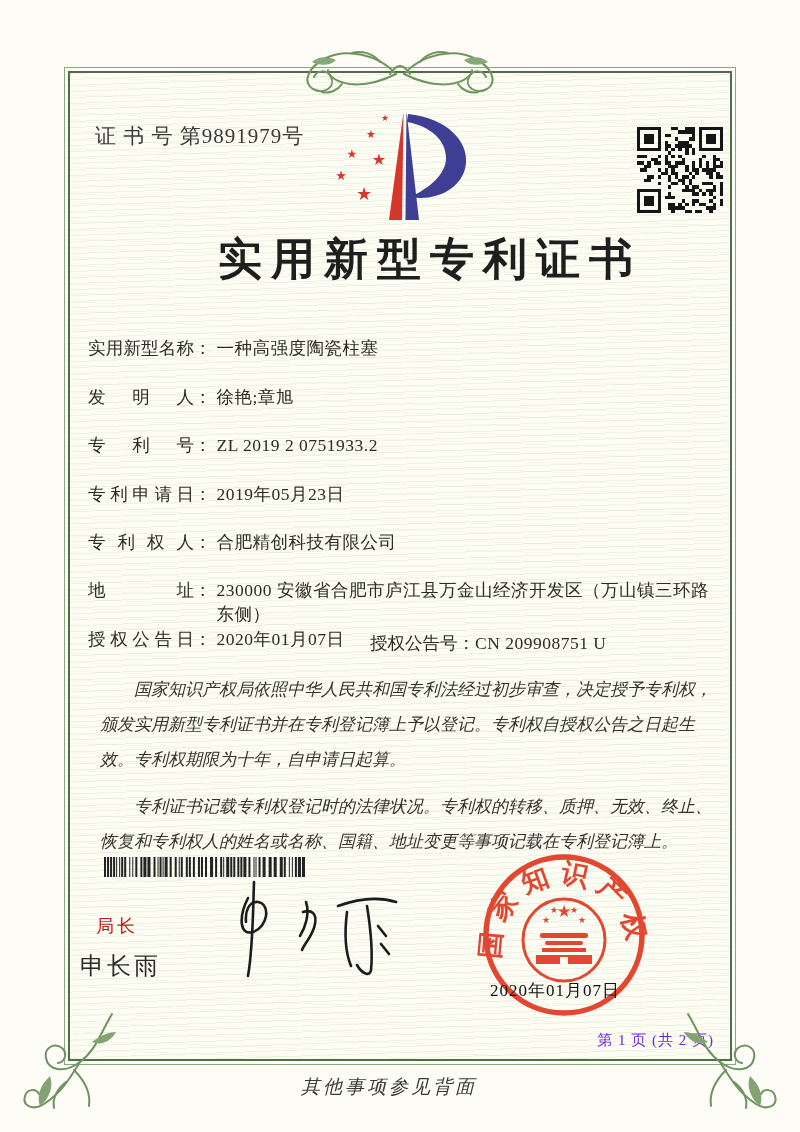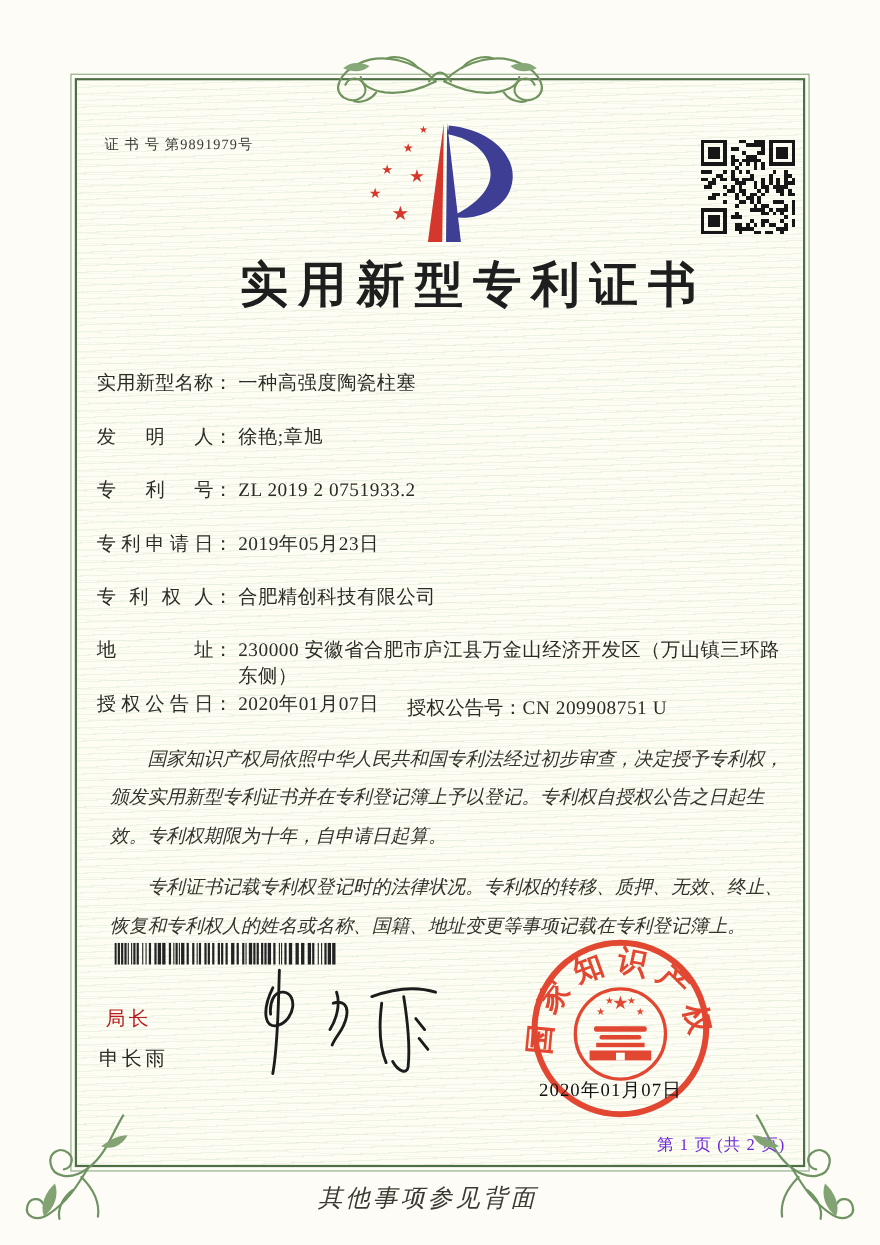--- a/index.html
+++ b/index.html
@@ -23,37 +23,37 @@
   .frame-inner{
     position:absolute;left:3px;top:3px;right:3px;bottom:3px;
     border:2px solid #4e6f46;
     background:
       repeating-linear-gradient(178deg, rgba(146,178,128,.13) 0 1px, rgba(255,255,255,0) 1px 6px),
       repeating-linear-gradient(2deg, rgba(146,178,128,.07) 0 1px, rgba(255,255,255,0) 1px 9px),
       #fdfdf4;
   }
 
   
-  .certno{left:95px;top:122px;font-size:13px;letter-spacing:1px;color:#3a3a34;}
+  .certno{left:95px;top:122px;font-size:21px;letter-spacing:1px;color:#3a3a34;}
   .title{left:64px;top:230px;width:732px;text-align:center;font-size:44px;font-weight:bold;
          letter-spacing:9px;color:#1e1e1e;}
   .frow{left:88px;width:640px;font-size:17.5px;color:#2c2c26;}
   .flabel{display:inline-flex;justify-content:space-between;width:106px;vertical-align:top;}
   .fcolon{vertical-align:top;}
   .fvalue{display:inline-block;vertical-align:top;margin-left:5px;letter-spacing:.5px;line-height:24px;}
   .addr .fvalue{width:500px;}
   .grant2{position:absolute;left:282px;top:4px;}
   .bodytext{left:88px;top:660px;width:638px;font-size:17px;line-height:35px;
             font-style:italic;color:#33332b;}
   .bodytext p{margin:12px;text-indent:2em;}
   .officer-title{left:96px;top:914px;font-size:18px;letter-spacing:3px;color:#b91c1c;}
-  .officer-name{left:90px;top:950px;font-size:18px;letter-spacing:3px;color:#2c2c26;}
+  .officer-name{left:80px;top:950px;font-size:24px;letter-spacing:3px;color:#2c2c26;}
   .seal-date{left:490px;top:979px;font-size:17px;letter-spacing:1px;color:#111;z-index:6;}
   .pagefoot{left:64px;top:1031px;width:650px;text-align:right;font-size:15px;letter-spacing:1px;color:#6d28d9;}
-  .backnote{left:64px;top:1074px;width:650px;text-align:center;font-size:22px;
+  .backnote{left:64px;top:1074px;width:650px;text-align:center;font-size:19px;
             font-style:italic;letter-spacing:3px;color:#3b3b31;}
 
   
   .logo{left:328px;top:100px;width:152px;height:126px;z-index:3;}
   .qr{left:637px;top:127px;width:86px;height:86px;z-index:3;fill:#161616;}
   .barcode{left:104px;top:857px;width:202px;height:20px;fill:#232323;z-index:3;}
   .seal{left:472px;top:841px;width:184px;height:188px;z-index:5;opacity:.93;}
   .sig{left:218px;top:876px;width:205px;height:112px;z-index:4;}
   .orn-top{left:284px;top:40px;width:232px;height:60px;z-index:2;}
   .orn-bl{left:16px;top:1008px;width:104px;height:110px;z-index:2;}

